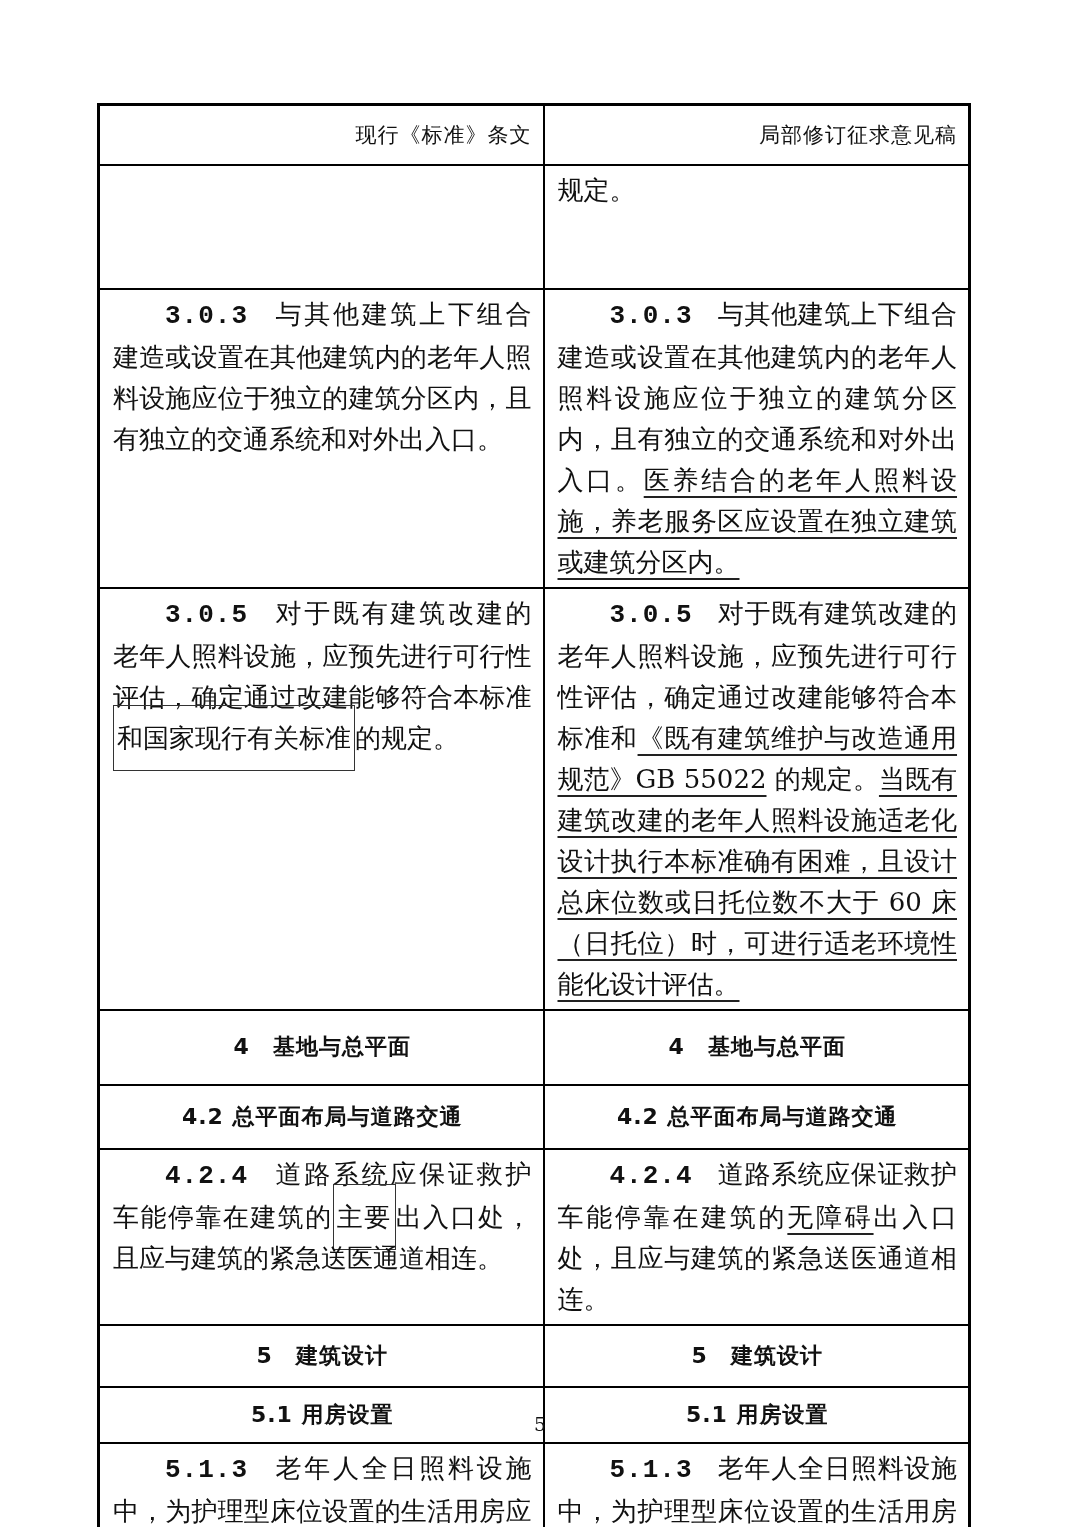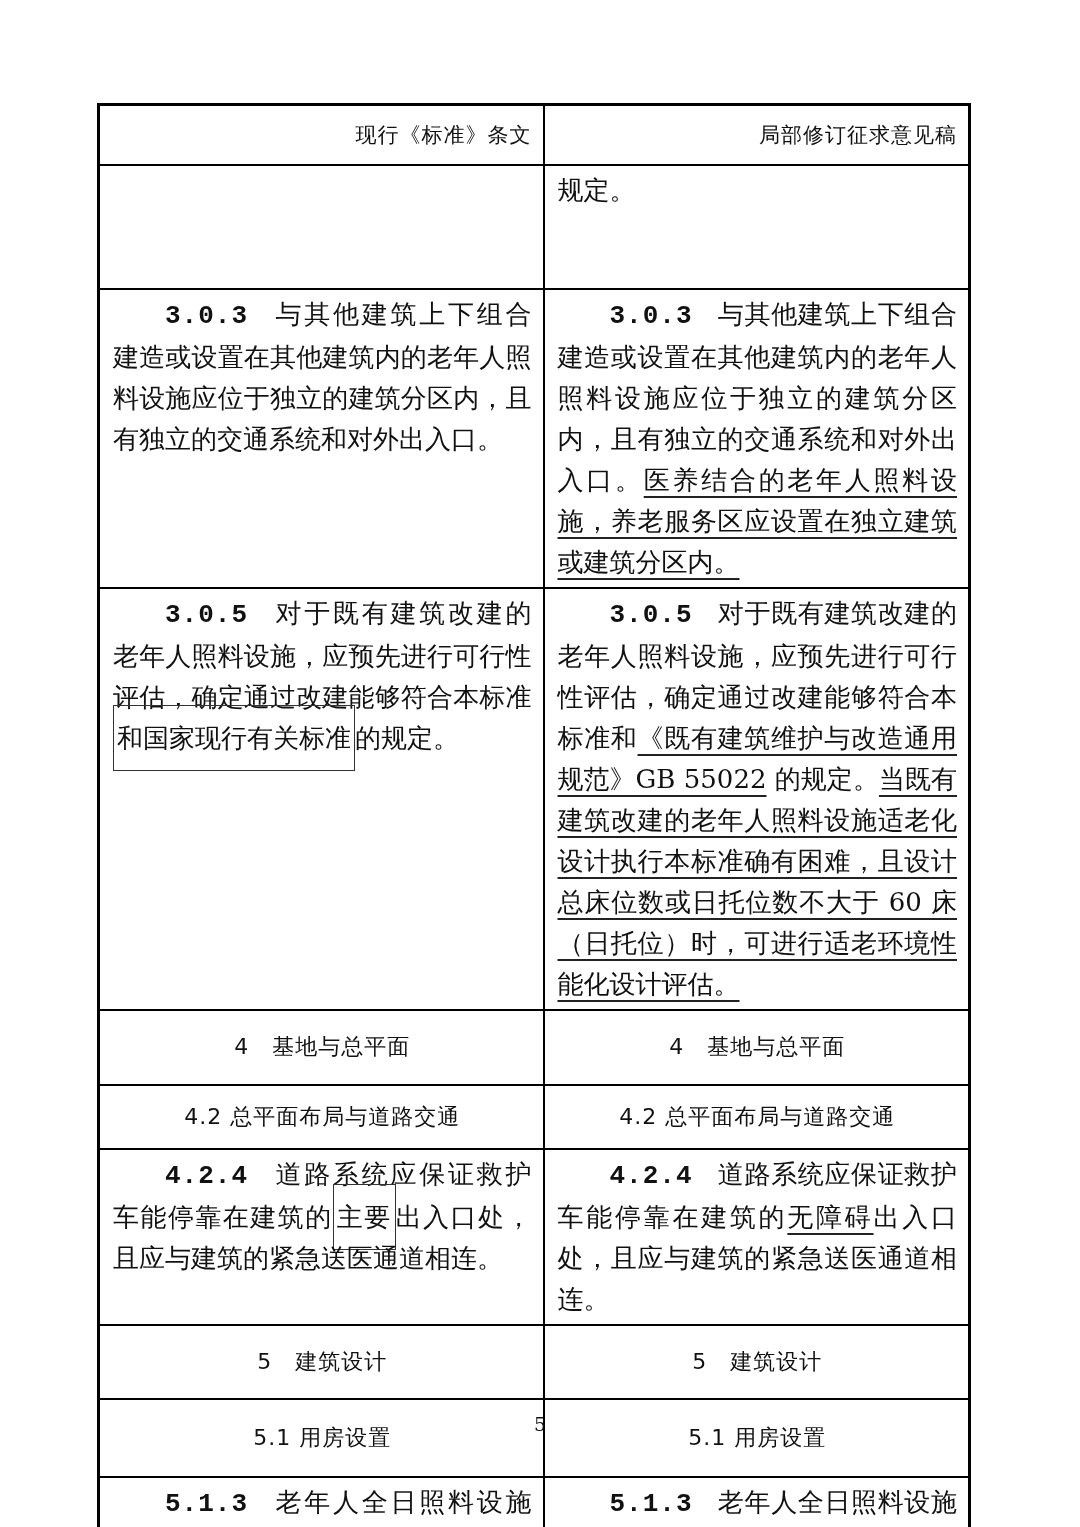--- a/index.html
+++ b/index.html
@@ -31,35 +31,35 @@
     padding: 4px 11px 4px 13px;
   }
   
   tr.r-head  { height: 60px;  }
   tr.r-cont  { height: 124px; }
   tr.r-303   { height: 218px; }
   tr.r-305   { height: 333px; }
   tr.r-s4    { height: 75px;  }
   tr.r-s42   { height: 64px;  }
   tr.r-424   { height: 147px; }
-  tr.r-s5    { height: 74px;  }
-  tr.r-s51   { height: 78px;  }
+  tr.r-s5    { height: 62px;  }
+  tr.r-s51   { height: 56px;  }
   tr.r-513   { height: 115px; margin-top: 42px; }
 
   td.head-cell {
     text-align: right;
     vertical-align: middle;
     font-size: 21px;
     letter-spacing: 1px;
   }
   td.section-cell {
     text-align: center;
     vertical-align: middle;
     font-family: "DejaVu Sans", "Liberation Sans", sans-serif;
-    font-weight: normal;
+    font-weight: bold;
     font-size: 22px;
     letter-spacing: 1px;
   }
   .para {
     margin: 0;
     font-size: 26px;
     line-height: 41px;
     text-align: justify;
     text-indent: 2em;
   }

